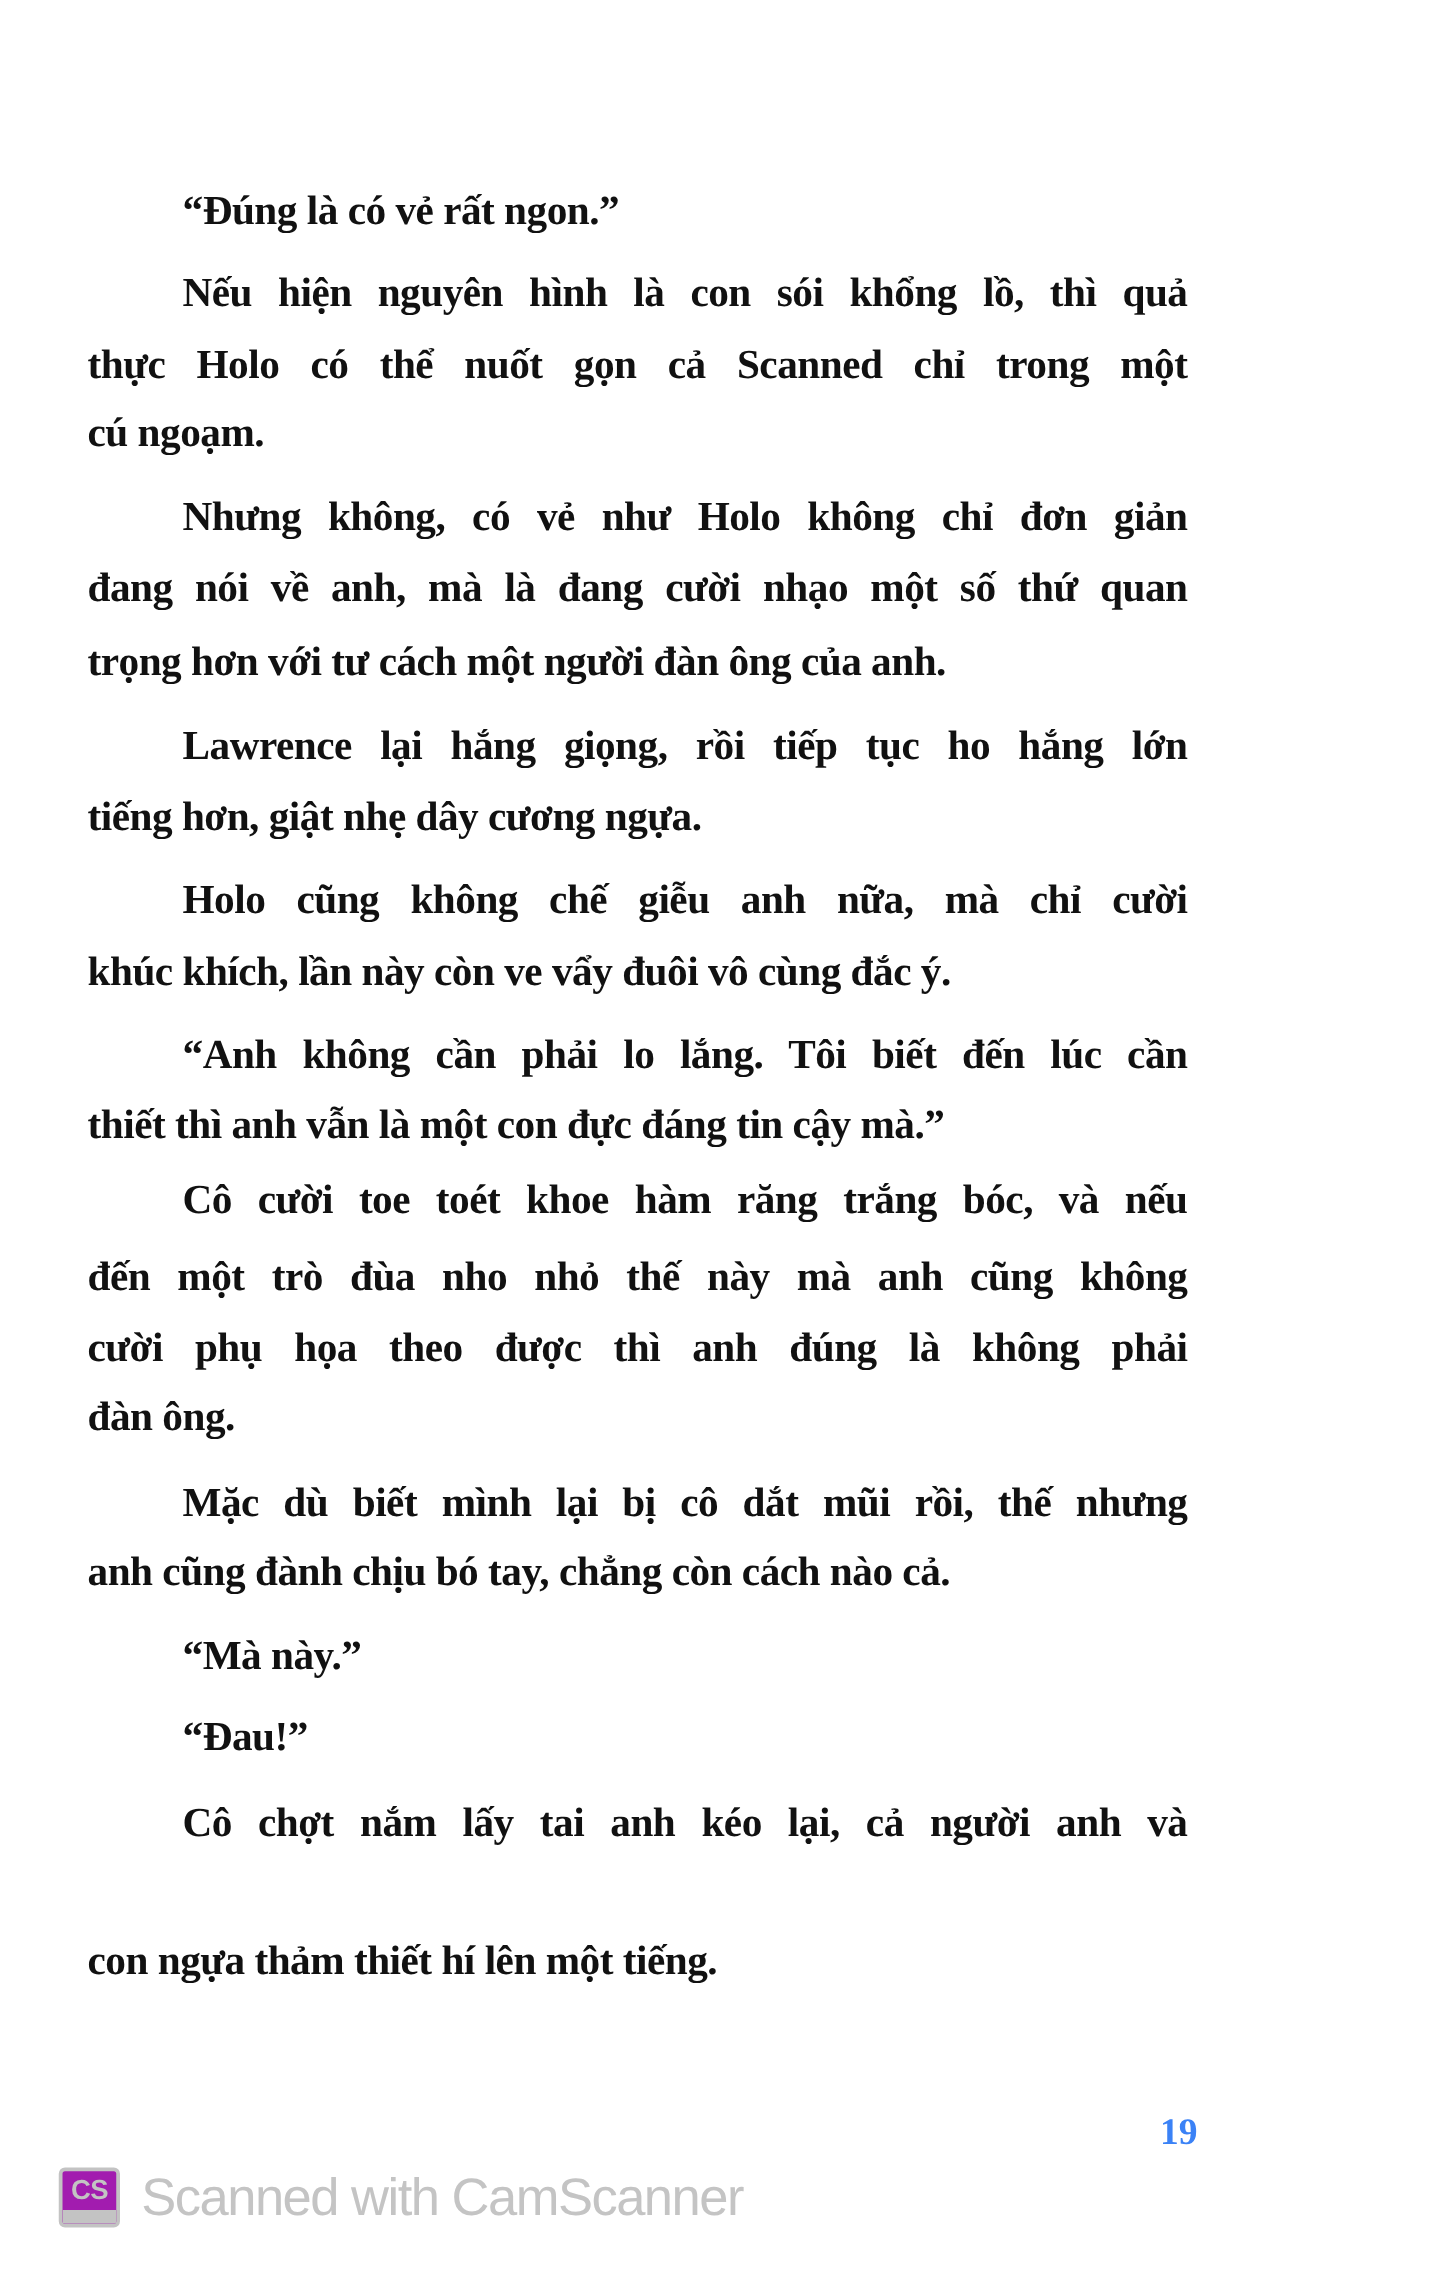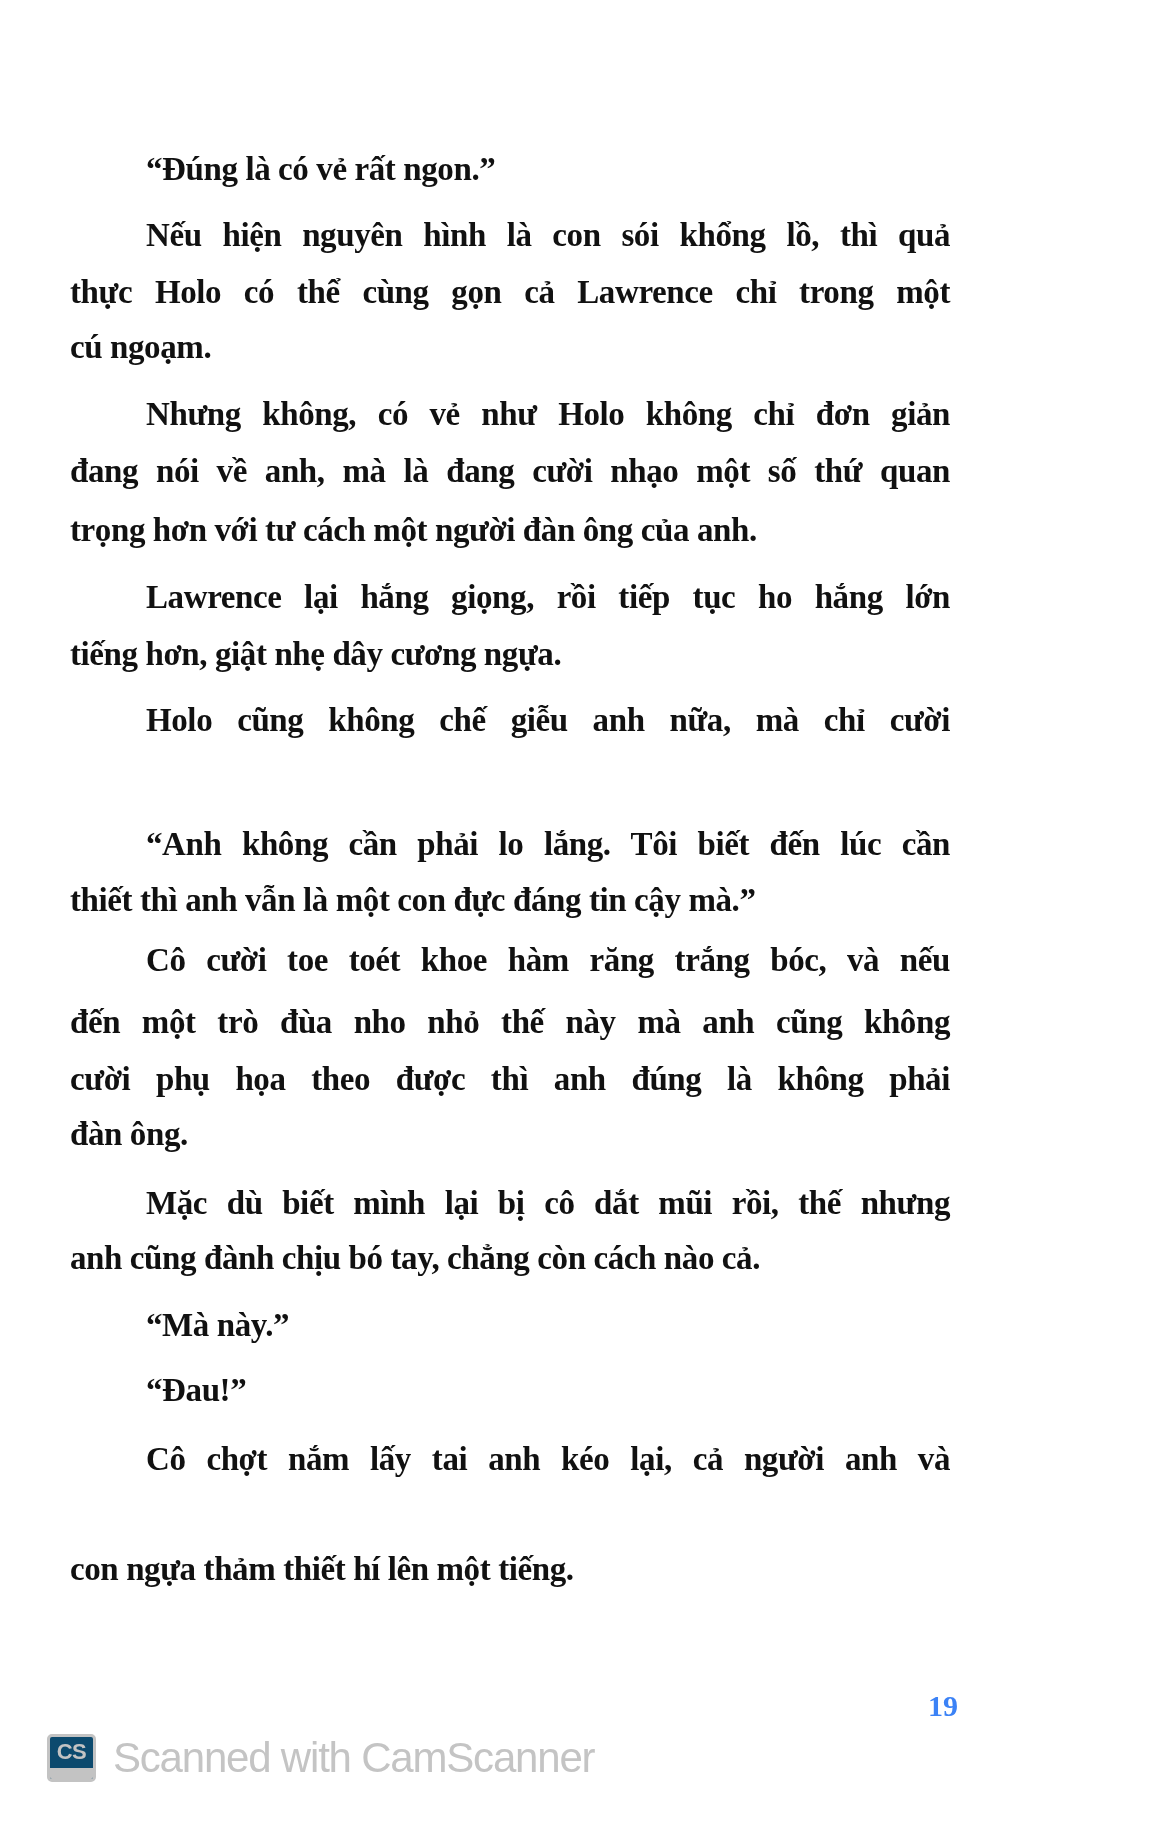--- a/index.html
+++ b/index.html
@@ -67,21 +67,21 @@
     align-items: center;
   }
   .cs-logo {
     position: relative;
     width: 49px;
     height: 48px;
     border: 3px solid #c3c3c3;
     border-radius: 5px;
     box-sizing: border-box;
     overflow: hidden;
-    background: #0c4a6e;
+    background: #a21caf;
     padding-left: 27px;
   }
   .cs-logo .band {
     position: absolute;
     left: 0; right: 0; bottom: 0;
     height: 11px;
     background: #c3c3c3;
   }
   .cs-logo .cs-text {
     position: absolute;
@@ -106,31 +106,32 @@
   }
 </style>
 </head>
 <body>
 
 <div class="page">
 
   <div class="line indent last" style="top:147px">“Đúng là có vẻ rất ngon.”</div>
 
   <div class="line indent justify" style="top:213px">Nếu hiện nguyên hình là con sói khổng lồ, thì quả</div>
-  <div class="line justify" style="top:270px">thực Holo có thể cùng gọn cả Lawrence chỉ trong một</div>
+  <div class="line justify" style="top:270px">thực Holo có thể nuốt gọn cả Scanned chỉ trong một</div>
   <div class="line last" style="top:325px">cú ngoạm.</div>
 
   <div class="line indent justify" style="top:392px">Nhưng không, có vẻ như Holo không chỉ đơn giản</div>
   <div class="line justify" style="top:449px">đang nói về anh, mà là đang cười nhạo một số thứ quan</div>
   <div class="line last" style="top:508px">trọng hơn với tư cách một người đàn ông của anh.</div>
 
   <div class="line indent justify" style="top:575px">Lawrence lại hắng giọng, rồi tiếp tục ho hắng lớn</div>
   <div class="line last" style="top:632px">tiếng hơn, giật nhẹ dây cương ngựa.</div>
 
   <div class="line indent justify" style="top:698px">Holo cũng không chế giễu anh nữa, mà chỉ cười</div>
+  <div class="line last" style="top:756px">khúc khích, lần này còn ve vẩy đuôi vô cùng đắc ý.</div>
 
   <div class="line indent justify" style="top:822px">“Anh không cần phải lo lắng. Tôi biết đến lúc cần</div>
   <div class="line last" style="top:878px">thiết thì anh vẫn là một con đực đáng tin cậy mà.”</div>
 
   <div class="line indent justify" style="top:938px">Cô cười toe toét khoe hàm răng trắng bóc, và nếu</div>
   <div class="line justify" style="top:1000px">đến một trò đùa nho nhỏ thế này mà anh cũng không</div>
   <div class="line justify" style="top:1057px">cười phụ họa theo được thì anh đúng là không phải</div>
   <div class="line last" style="top:1112px">đàn ông.</div>
 
   <div class="line indent justify" style="top:1181px">Mặc dù biết mình lại bị cô dắt mũi rồi, thế nhưng</div>

